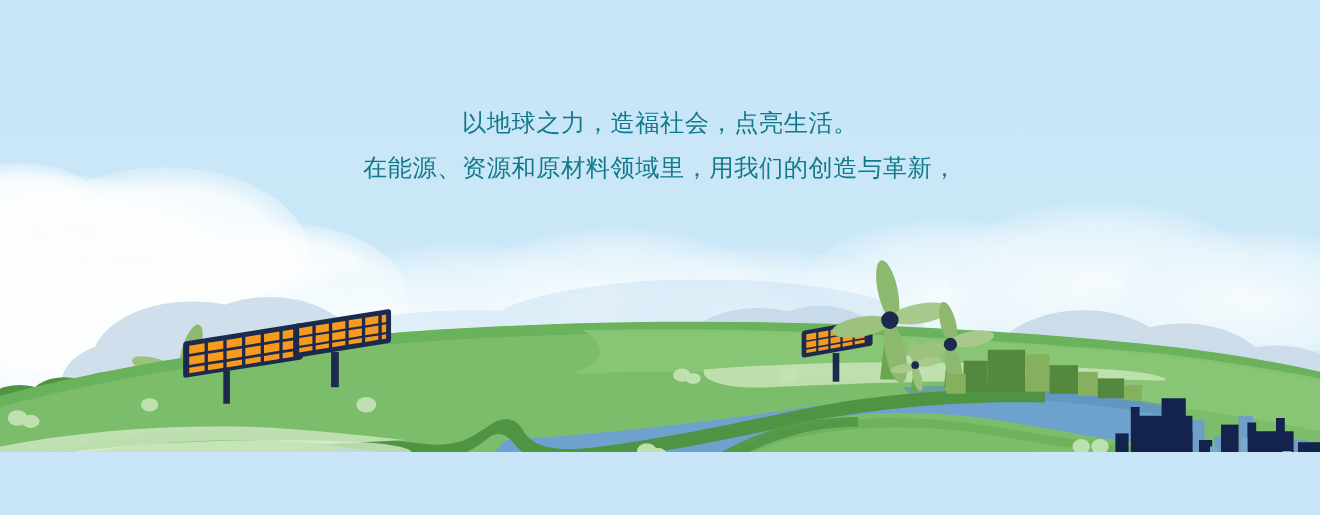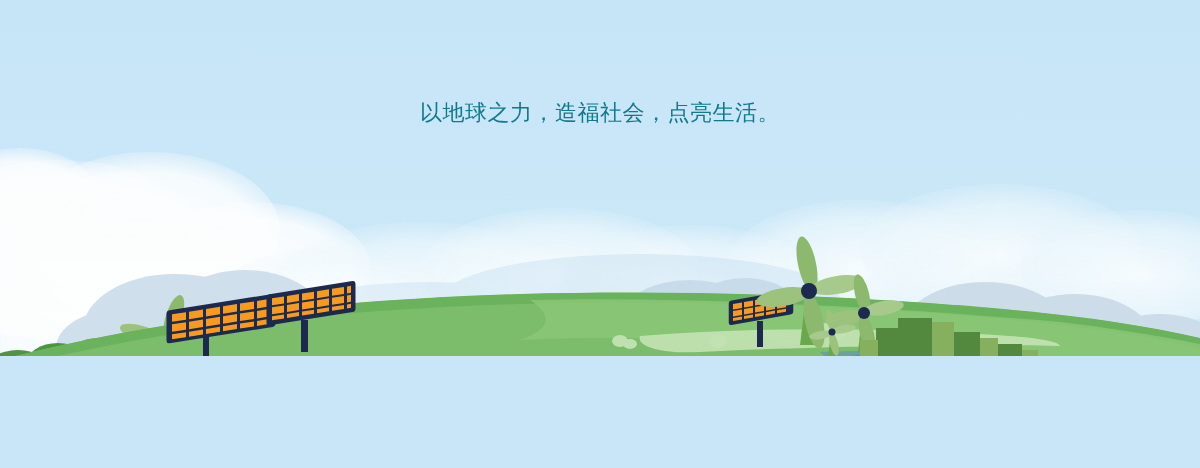--- a/index.html
+++ b/index.html
@@ -3,21 +3,21 @@
 <meta charset="utf-8">
 <style>
   html,body{margin:0;padding:0;}
   body{
     width:1200px;height:468px;overflow:hidden;
     font-family:"Liberation Sans","DejaVu Sans",sans-serif;
     background:#c8e6f7;
   }
   #banner{
     position:relative;
-    width:1200px;height:356px;
+    width:1200px;height:411px;
     overflow:hidden;
   }
   #scene{
     position:absolute;
     inset:0;
     width:1200px;height:468px;
     display:block;
   }
   #headline{
     position:absolute;
@@ -362,15 +362,16 @@
         </g>
       </g>
 
       <path d="M1000,430 C1060,420 1140,426 1200,436 L1200,468 L980,468 Z" fill="#7cbd6b"></path>
       <path d="M1040,440 C1100,432 1160,436 1200,442 L1200,468 L1020,468 Z" fill="#8cc878" opacity="0.7"></path>
     </g>
   </svg>
 
   <div id="headline">
     <span class="line">以地球之力，造福社会，点亮生活。</span>
+    <span class="line">在能源、资源和原材料领域里，用我们的创造与革新，</span>
   </div>
 
 </div>
 
 </body></html>

